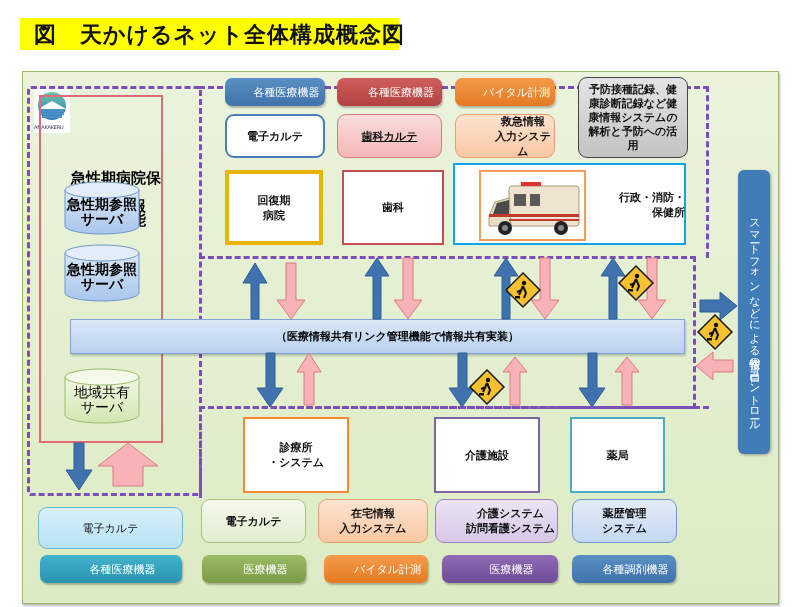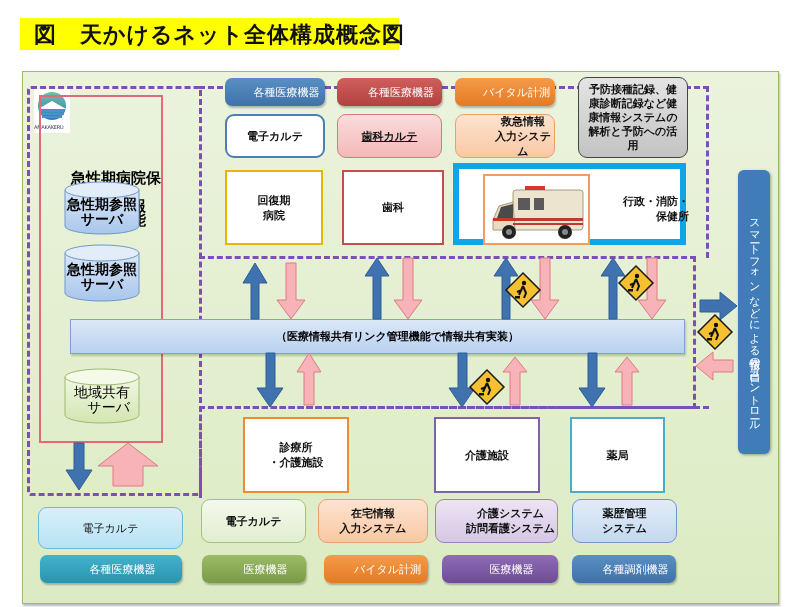--- a/index.html
+++ b/index.html
@@ -82,21 +82,21 @@
 サーバ</span>
 </div>
 <div class="abs cyl" style="left:64px;top:244px;width:76px;height:58px;">
   <svg width="76" height="58">
     <path d="M1 9 L1 49 A37 8 0 0 0 75 49 L75 9" fill="url(#cb)" stroke="#6f97c9"></path>
     <ellipse cx="38" cy="9" rx="37" ry="8" fill="#e3edf9" stroke="#6f97c9"></ellipse>
   </svg>
   <span>急性期参照
 サーバ</span>
 </div>
-<div class="abs cyl" style="left:64px;top:368px;width:76px;height:56px;text-align:right;">
+<div class="abs cyl" style="left:64px;top:368px;width:76px;height:56px;">
   <svg width="76" height="56">
     <defs>
         <linearGradient id="cg" x1="0" y1="0" x2="0" y2="1">
           <stop offset="0" stop-color="#f1f7e4"></stop>
           <stop offset="1" stop-color="#d2e6b0"></stop>
         </linearGradient>
       </defs>
     <path d="M1 9 L1 47 A37 8 0 0 0 75 47 L75 9" fill="url(#cg)" stroke="#9cbc6c"></path>
     <ellipse cx="38" cy="9" rx="37" ry="8" fill="#f4f9ea" stroke="#9cbc6c"></ellipse>
   </svg>
@@ -111,24 +111,24 @@
 <div class="abs rbox pre" style="left:225px;top:114px;width:100px;height:44px;background:#fff;border:2px solid #4a7fb5;">電子カルテ</div>
 <div class="abs rbox pre" style="left:337px;top:114px;width:105px;height:44px;background:linear-gradient(#fbdcdc,#f5b8b8);border:1px solid #d77a7a;text-decoration:underline;">歯科カルテ</div>
 <div class="abs rbox pre" style="left:455px;top:114px;width:100px;height:44px;background:linear-gradient(#fde3d0,#f9c8a3);border:1px solid #eaa06b;padding-left:36px;">救急情報
 入力システム</div>
 <div class="abs rbox pre" style="left:578px;top:77px;width:110px;height:81px;background:linear-gradient(#e4e4e4,#c3c3c3);border:1px solid #444;line-height:14px;">予防接種記録、健
 康診断記録など健
 康情報システムの
 解析と予防への活
 用</div>
 
-<div class="abs sq" style="left:225px;top:170px;width:98px;height:75px;border:2px solid #eab308;">回復期
+<div class="abs sq" style="left:225px;top:170px;width:98px;height:75px;border:4px solid #eab308;">回復期
 病院</div>
 <div class="abs sq" style="left:342px;top:170px;width:102px;height:75px;border:2px solid #c0504d;">歯科</div>
-<div class="abs" style="left:453px;top:163px;width:233px;height:82px;background:#fff;border:6px solid #0ea5e9;">
+<div class="abs" style="left:453px;top:163px;width:233px;height:82px;background:#fff;border:2px solid #0ea5e9;">
   <div class="abs" style="left:24px;top:5px;width:107px;height:71px;border:2px solid #f29b5e;background:#fff;">
     <svg width="103" height="67" viewBox="0 0 103 67">
       <rect x="28" y="14" width="70" height="40" rx="3" fill="#ede4cf" stroke="#a89a7c"></rect>
       <path d="M28 26 L14 30 L8 44 L8 54 L30 54 Z" fill="#e6dcc4" stroke="#a89a7c"></path>
       <path d="M16 31 L28 28 L28 42 L12 42 Z" fill="#4a4a4a"></path>
       <rect x="33" y="22" width="12" height="12" fill="#5a5a5a"></rect>
       <rect x="49" y="22" width="10" height="12" fill="#5a5a5a"></rect>
       <rect x="8" y="42" width="90" height="3" fill="#c0392b"></rect>
       <rect x="28" y="47" width="70" height="2" fill="#c0392b"></rect>
       <rect x="40" y="10" width="20" height="4" fill="#d33"></rect>
@@ -144,21 +144,21 @@
 
 <div class="hub">
   <span style="margin-left:40px;">（医療情報共有リンク管理機能で情報共有実装）</span>
 </div>
 
 <div class="vbar">
   <span>スマートフォンなどによる情報の自己コントロール</span>
 </div>
 
 <div class="abs sq" style="left:243px;top:417px;width:106px;height:76px;border:2px solid #f28a30;">診療所
-・介護施設</div>
+・システム</div>
 <div class="abs sq" style="left:434px;top:417px;width:106px;height:76px;border:2px solid #8064a2;">介護施設</div>
 <div class="abs sq" style="left:570px;top:417px;width:95px;height:76px;border:2px solid #4bacc6;">薬局</div>
 
 <div class="abs rbox pre" style="left:38px;top:507px;width:145px;height:42px;background:linear-gradient(#d8f0fa,#b7e2f3);border:1px solid #6bbad8;font-weight:normal;">電子カルテ</div>
 <div class="abs rbox pre" style="left:201px;top:499px;width:105px;height:44px;background:linear-gradient(#f4f9ec,#e1eed0);border:1px solid #a7c27c;">電子カルテ</div>
 <div class="abs rbox pre" style="left:318px;top:499px;width:110px;height:44px;background:linear-gradient(#fde3d0,#f9c8a3);border:1px solid #eaa06b;">在宅情報
 入力システム</div>
 <div class="abs rbox pre" style="left:435px;top:499px;width:123px;height:44px;background:linear-gradient(#ece4f3,#d6c7e6);border:1px solid #9a83b8;padding-left:28px;">介護システム
 訪問看護システム</div>
 <div class="abs rbox pre" style="left:572px;top:499px;width:105px;height:44px;background:linear-gradient(#e2ecf8,#c5d8f0);border:1px solid #6f97c9;">薬歴管理

